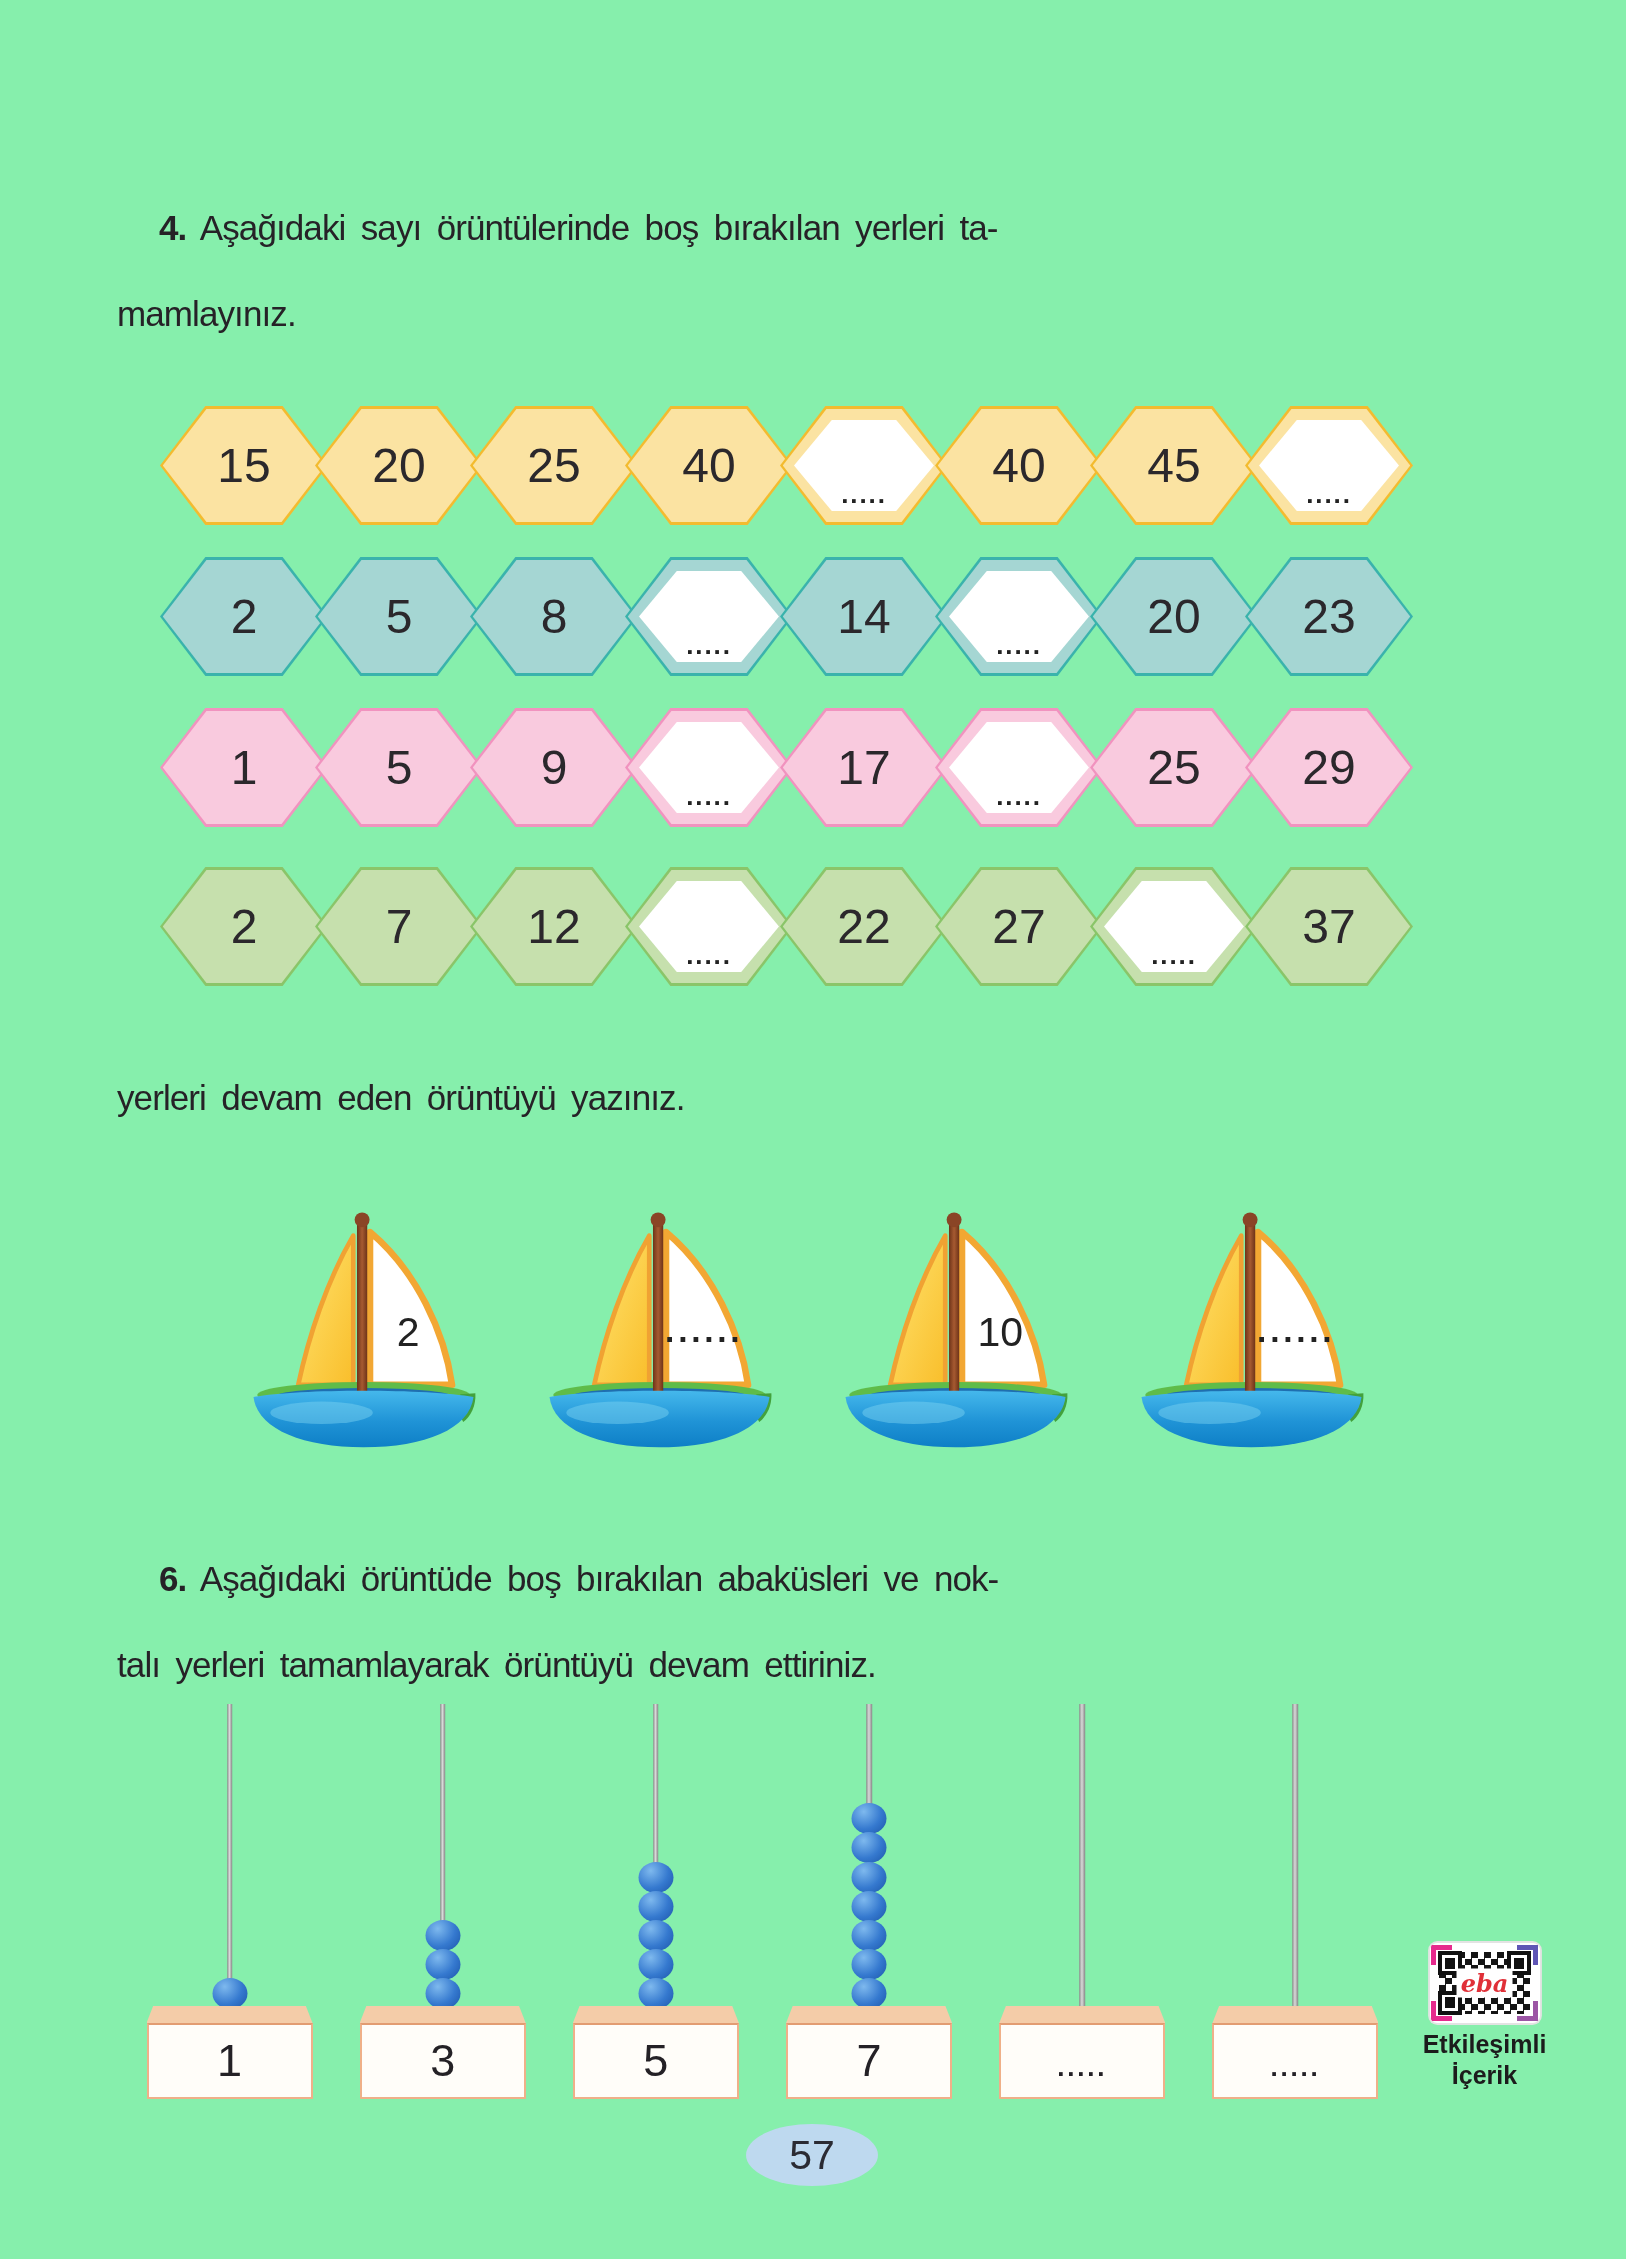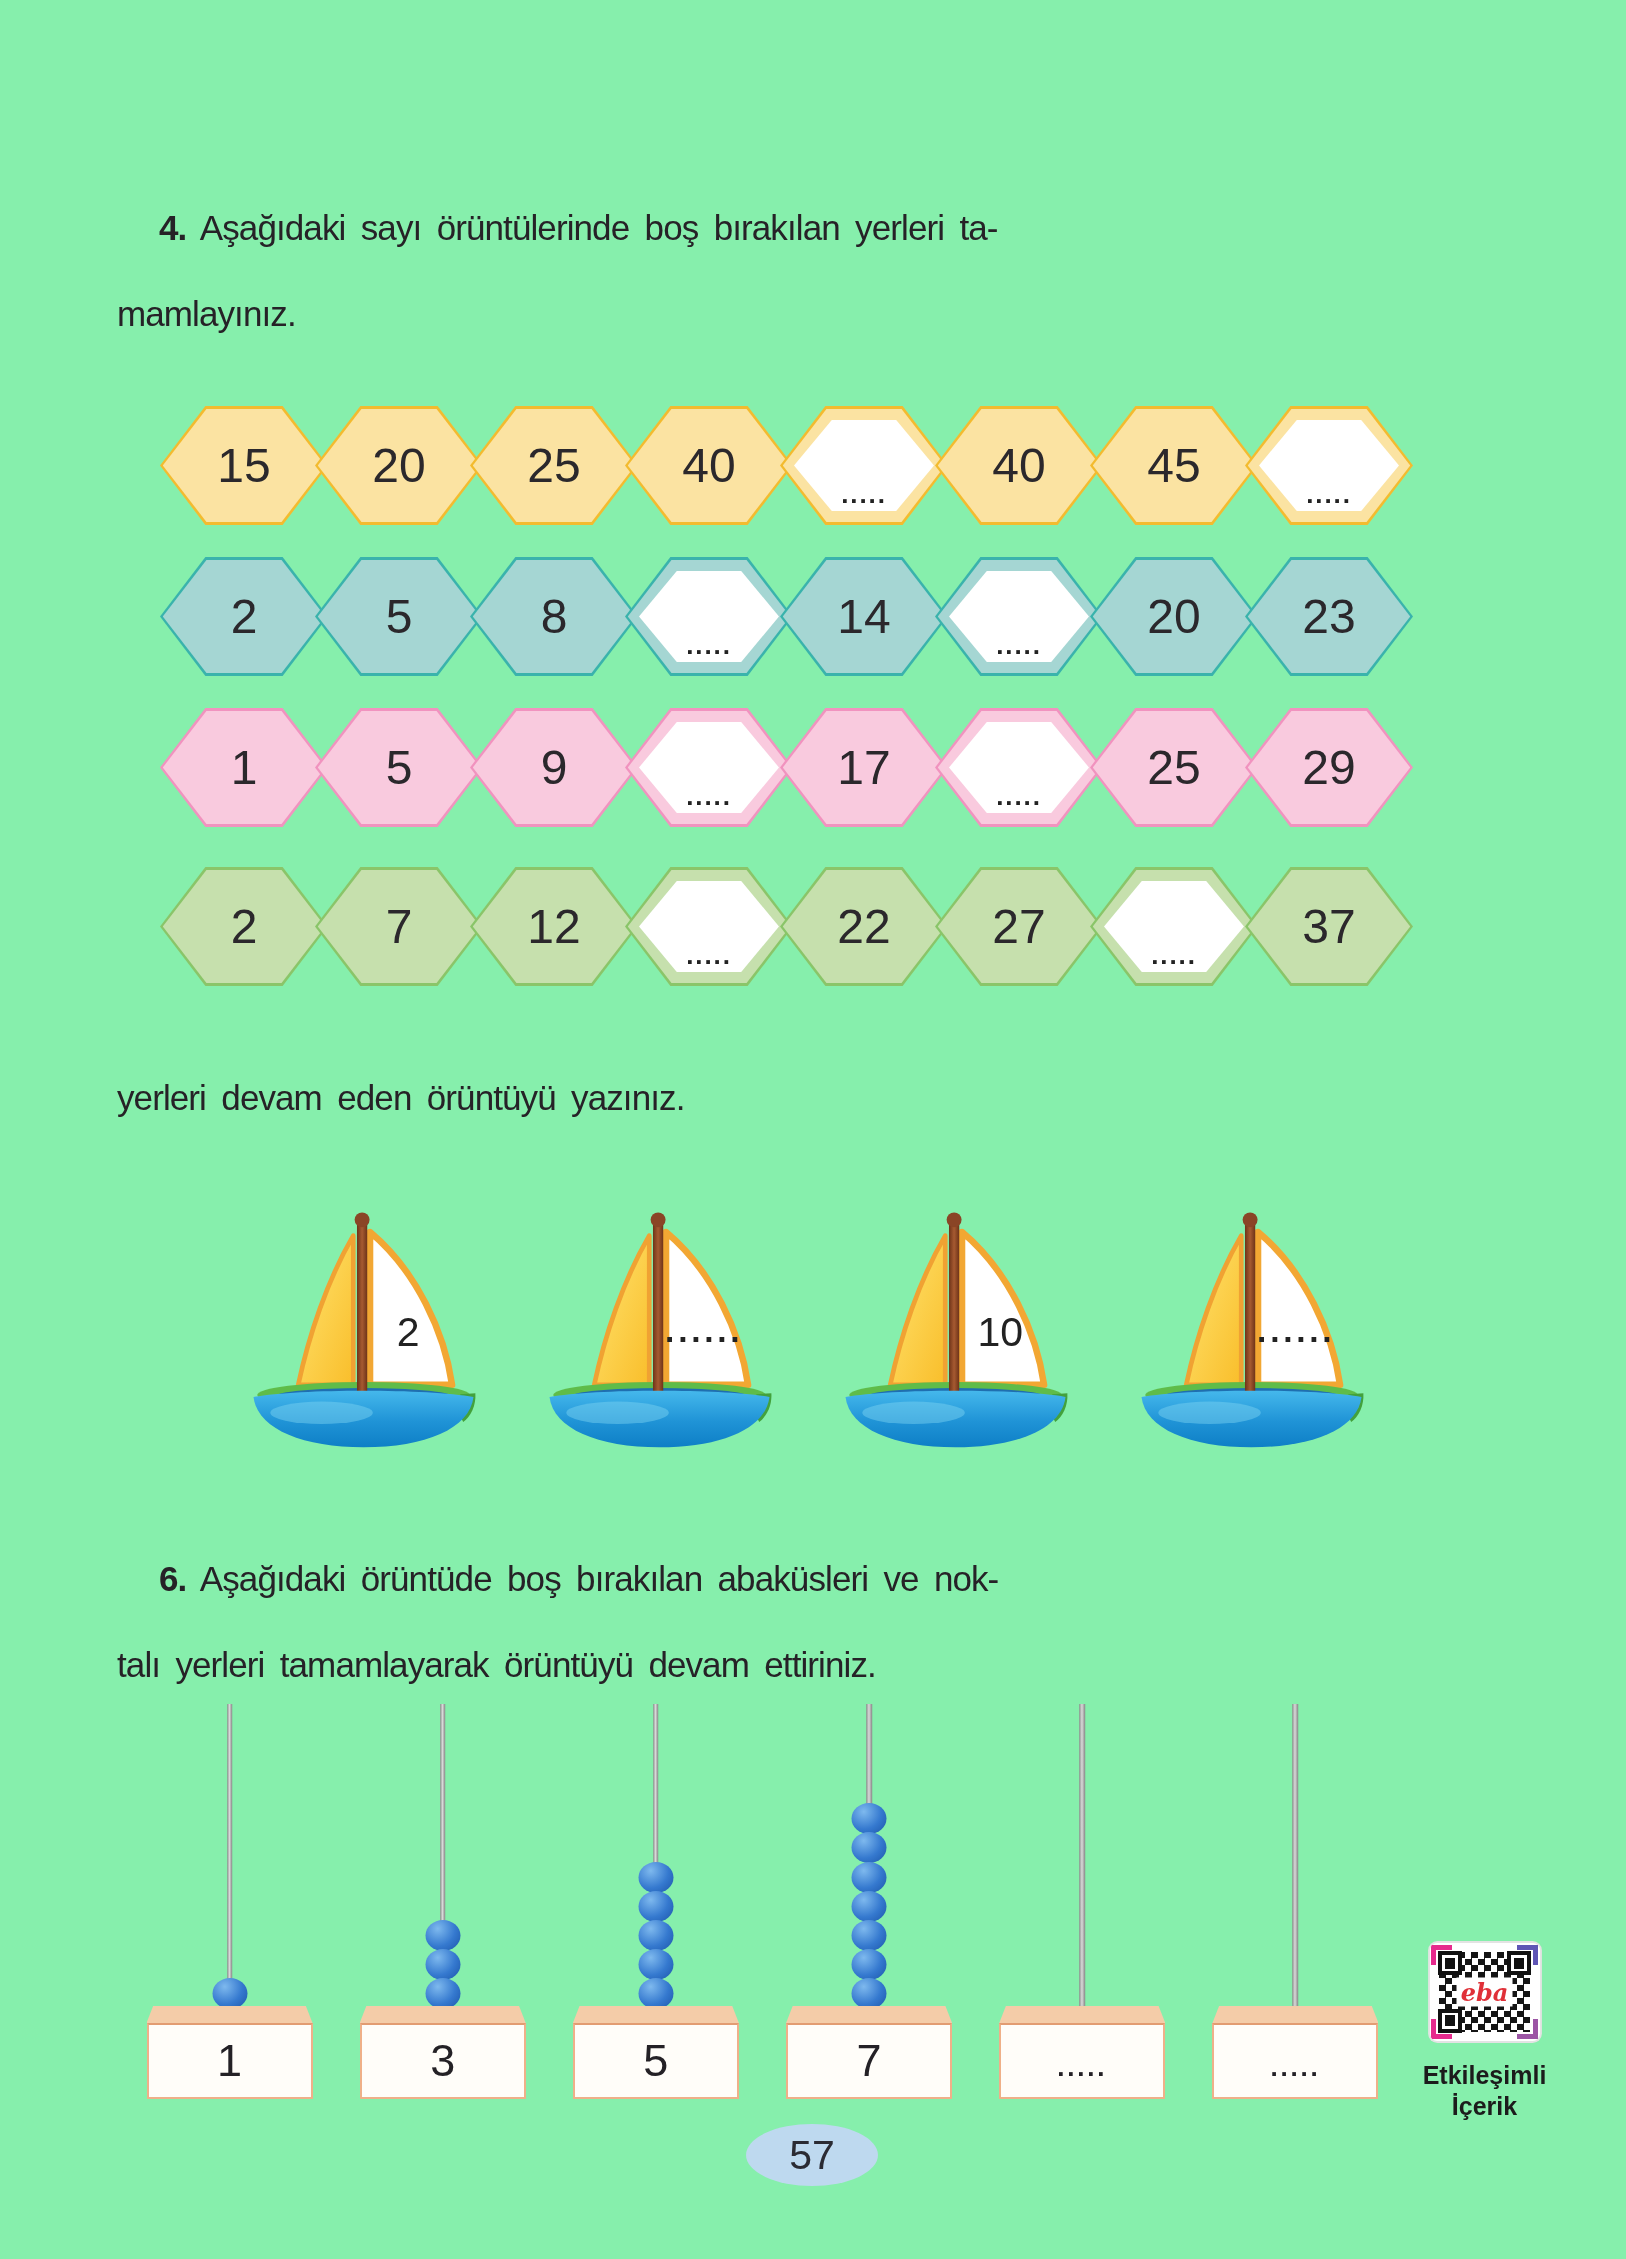--- a/index.html
+++ b/index.html
@@ -50,36 +50,36 @@
          background:radial-gradient(circle at 35% 28%, #7eb9ee, #3579cf 55%, #1c55a8); }
   .base{ position:absolute; left:50%; transform:translateX(-50%); bottom:0; width:166px; }
   .base-top{ height:17px; background:#F4CCA8; clip-path:polygon(4% 0,96% 0,100% 100%,0 100%); }
   .base-front{ height:76px; background:#fffdf9; border:2.8px solid #EFB089; border-top-color:#E29C72;
                display:flex; align-items:center; justify-content:center; }
   .base-label{ font-size:45px; color:#242126; }
   .base-label.dots{ font-size:26px; font-weight:bold; letter-spacing:2.8px; padding-top:13px; }
 
   
   .qr-block{ position:absolute; left:1421px; top:1943px; width:127px; text-align:center; }
-  .qr-card{ position:relative; width:110px; height:98px; margin:0 auto; background:#ffffff;
+  .qr-card{ position:relative; width:110px; height:80px; margin:0 auto; background:#ffffff;
             border-radius:7.5px; box-shadow:0 0 0 1.9px #e3e3e3; overflow:hidden; }
   .qr-pattern{ position:absolute; inset:9.3px;
                background:repeating-conic-gradient(#151515 0% 25%, #ffffff 0% 50%) 0 0/13px 13px; }
   .finder{ position:absolute; width:24px; height:24px; border:4.7px solid #111; background:#fff; }
   .finder::after{ content:""; position:absolute; inset:2.8px; background:#111; }
   .finder.tl{ left:8.4px; top:8.4px; } .finder.tr{ right:8.4px; top:8.4px; } .finder.bl{ left:8.4px; bottom:8.4px; }
   .corner{ position:absolute; width:20.5px; height:20.5px; }
   .c-tl{ left:1.9px; top:1.9px; border-left:5.6px solid #E62A8D; border-top:5.6px solid #E62A8D; }
   .c-tr{ right:1.9px; top:1.9px; border-right:5.6px solid #5F55B5; border-top:5.6px solid #5F55B5; }
   .c-bl{ left:1.9px; bottom:1.9px; border-left:5.6px solid #E62A8D; border-bottom:5.6px solid #E62A8D; }
   .c-br{ right:1.9px; bottom:1.9px; border-right:5.6px solid #9C55A5; border-bottom:5.6px solid #9C55A5; }
   .qr-logo{ position:absolute; left:50%; top:50%; transform:translate(-50%,-50%);
             background:#ffffff; padding:0 4.7px; font-family:"DejaVu Serif", serif; font-style:italic;
             font-weight:bold; font-size:24px; color:#E03038; }
-  .qr-label{ margin-top:19px; font-size:25px; font-weight:bold; line-height:31px; color:#1c1c1c; }
+  .qr-label{ margin-top:6px; font-size:25px; font-weight:bold; line-height:31px; color:#1c1c1c; }
 
   
   .page-num{ position:absolute; left:746px; top:2124px; width:132px; height:62px; background:#BED9EF;
              border-radius:50%; display:flex; align-items:center; justify-content:center;
              font-size:41px; color:#2b2b33; }
 </style>
 </head>
 <body>
 
 <div class="page">

